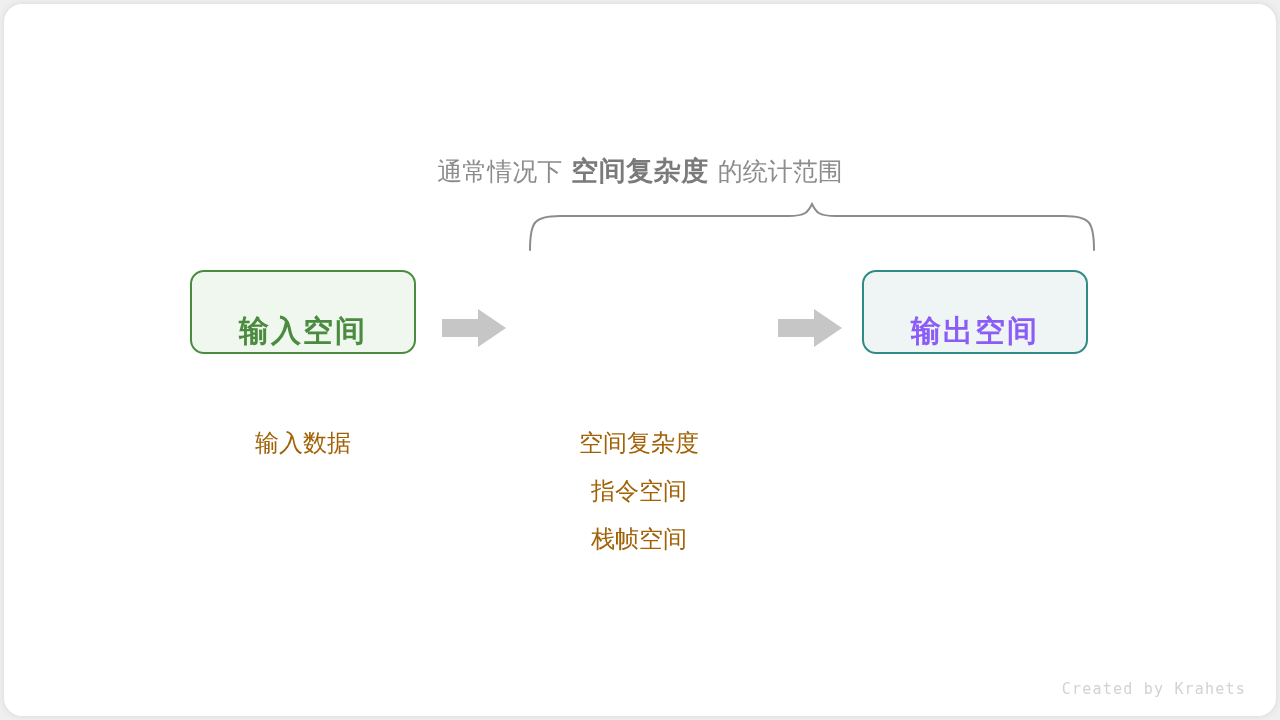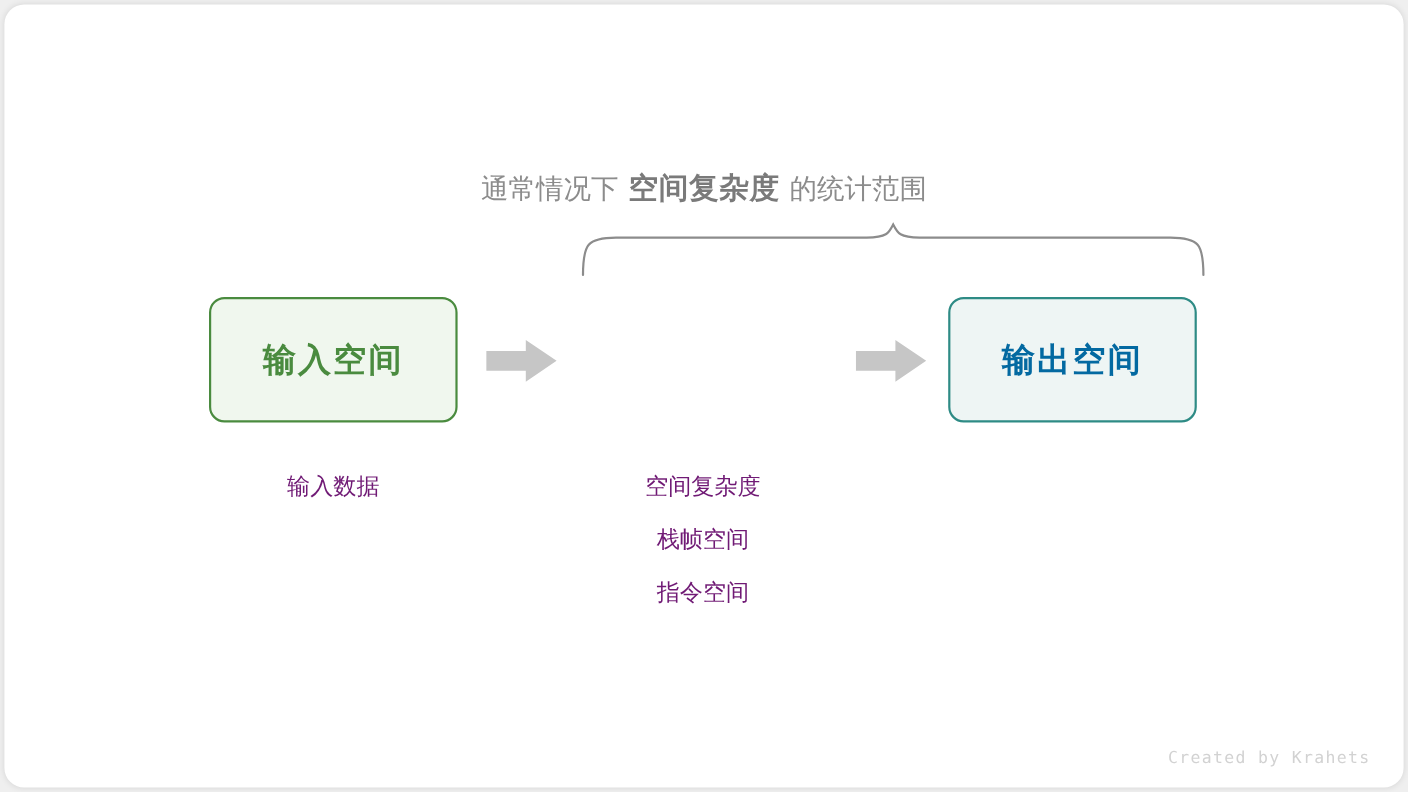--- a/index.html
+++ b/index.html
@@ -62,52 +62,52 @@
     position: absolute;
     left: 0;
     top: 266px;
     width: 1272px;
     height: 116px;
   }
   .flow-box {
     position: absolute;
     top: 0;
     width: 226px;
-    height: 114px;
+    height: 84px;
     border-radius: 14px;
     border-style: solid;
     border-width: 2px;
     box-sizing: border-box;
     display: flex;
-    align-items: center;
+    align-items: flex-end;
     justify-content: center;
     font-size: 30px;
     font-weight: bold;
     letter-spacing: 2px;
   }
   #box-input  { left: 186px; border-color: #4a8b3f; background: #f0f7ee; color: #4a8b3f; }
   #box-temp   { left: 522px; border-color: #1678cd; background: #e8f3fd; color: #1b7ed1; }
-  #box-output { left: 858px; border-color: #2e8b85; background: #eef5f4; color: #0369a1; }
+  #box-output { left: 858px; border-color: #2e8b85; background: #eef5f4; color: #8b5cf6; }
 
   .flow-arrow {
     position: absolute;
     top: 38px;
     width: 66px;
     height: 40px;
   }
   #arrow-1 { left: 438px; }
   #arrow-2 { left: 774px; }
 
   
   .caption-col {
     position: absolute;
     width: 226px;
     text-align: center;
-    color: #701a75;
-    font-size: 21px;
+    color: #a16207;
+    font-size: 24px;
     line-height: 48px;
   }
   #caption-input  { left: 186px; top: 415px; }
   #caption-temp   { left: 522px; top: 415px; }
   #caption-output { left: 858px; top: 415px; }
 
   
   #watermark {
     position: absolute;
     right: 30px;
@@ -157,20 +157,20 @@
       <span>输出空间</span>
     </div>
   </div>
 
   <div class="caption-col" id="caption-input">
     <div>输入数据</div>
   </div>
 
   <div class="caption-col" id="caption-temp">
     <div>空间复杂度</div>
+    <div>指令空间</div>
     <div>栈帧空间</div>
-    <div>指令空间</div>
   </div>
 
 
   <div id="watermark">Created by Krahets</div>
 
 </div>
 
 </body></html>

